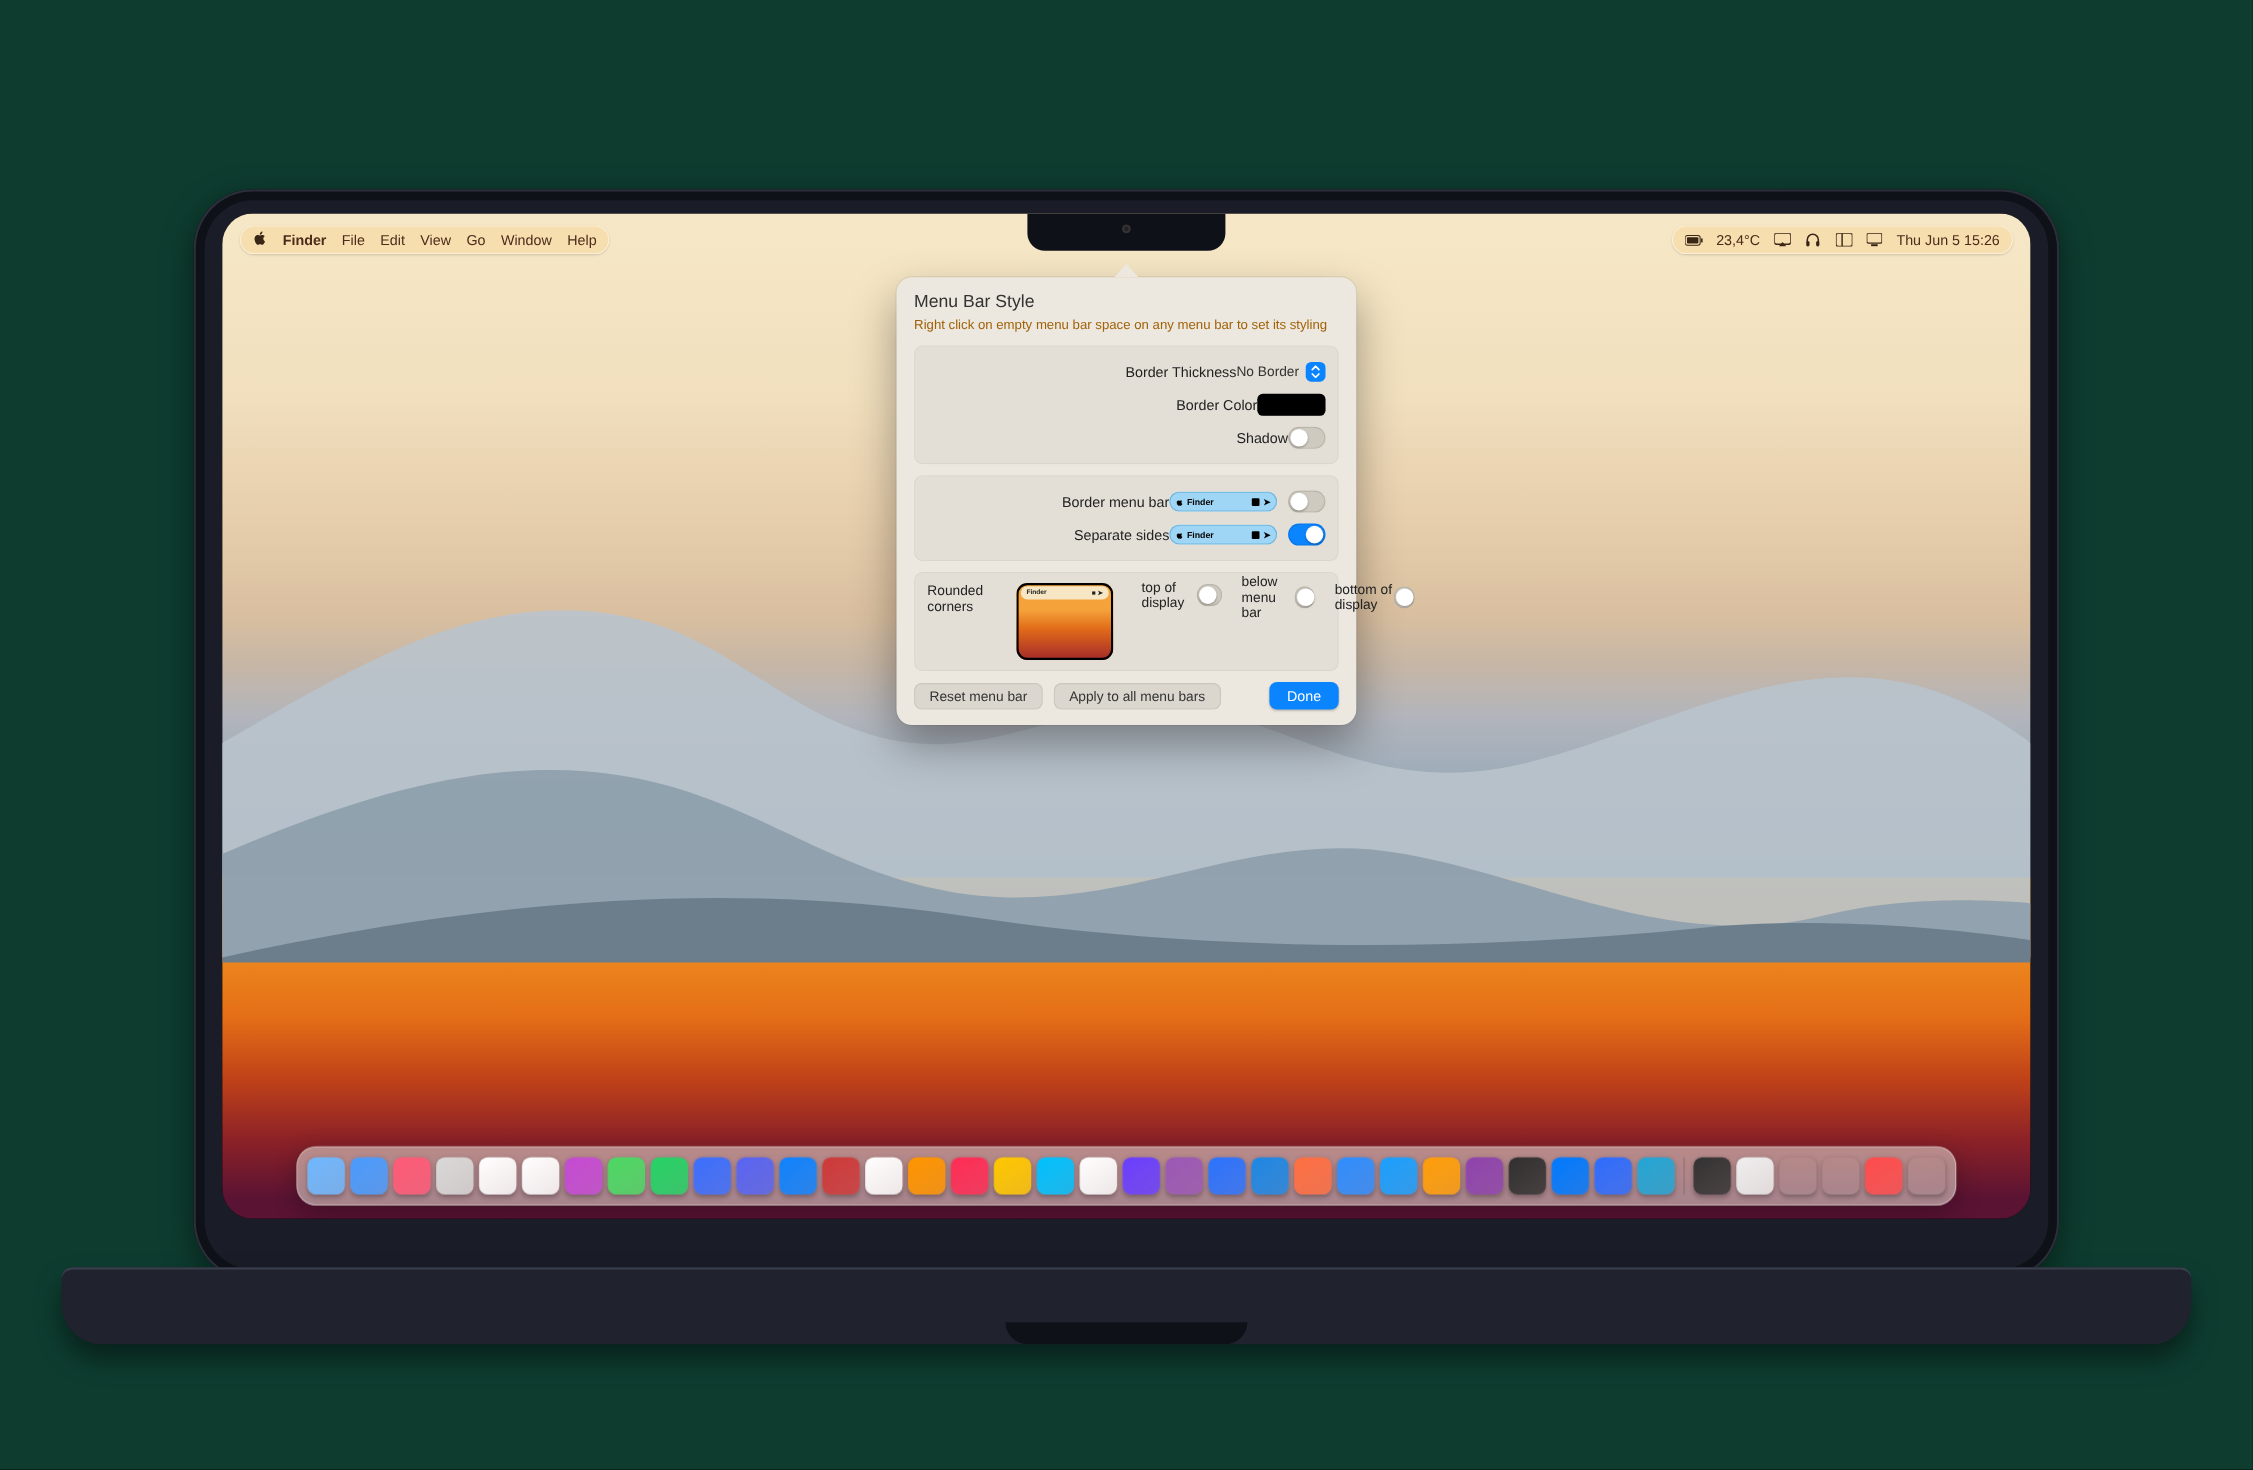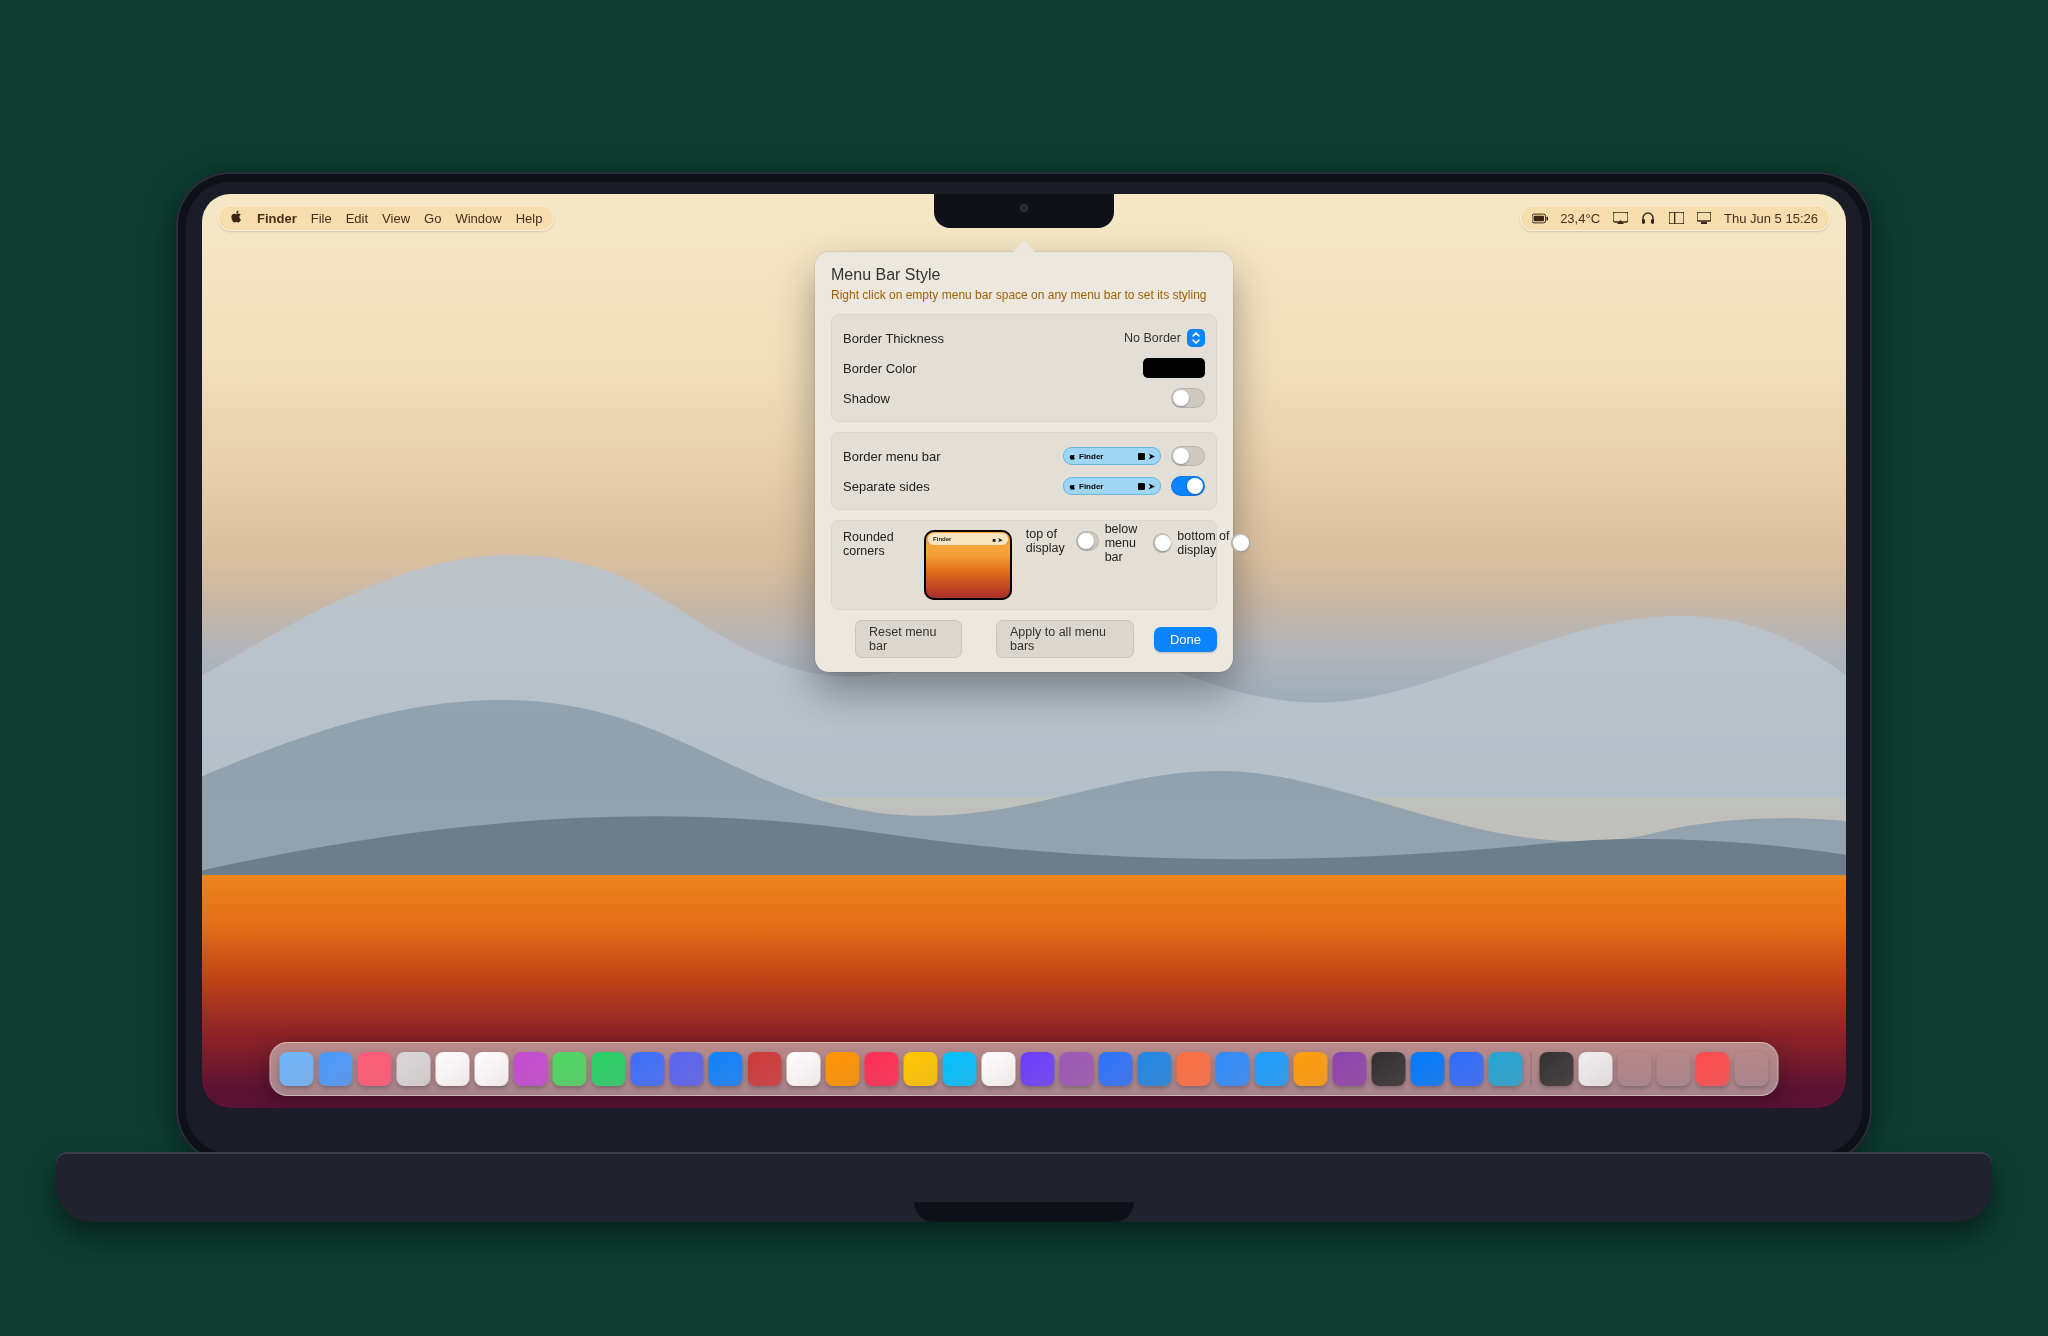--- a/index.html
+++ b/index.html
@@ -118,21 +118,21 @@
     margin-bottom: 8px;
   }
   .btn-row { display:flex; gap:10px; }
   .mac-btn {
     flex:1; text-align:center;
     background:#d9d4cb; border-radius:6px; padding:4px 8px;
     font-size:11.5px; color:#333;
     box-shadow: inset 0 0 0 1px rgba(0,0,0,.08), 0 1px 0 rgba(255,255,255,.5);
     cursor:default;
   }
-  .row { display:flex; align-items:center; justify-content:space-between; height:28px; }
+  .row { display:flex; align-items:center; justify-content:flex-end; height:28px;margin-left:12px; }
   .row + .row { margin-top:2px; }
   .select {
     display:flex; align-items:center; gap:6px;
     background:#fff0; font-size:12.5px; color:#333;
   }
   .select .chev {
     width:18px; height:18px; border-radius:5px; background:#0a84ff;
     display:flex; align-items:center; justify-content:center;
   }
   .swatch { width:62px; height:20px; border-radius:5px; background:#000; box-shadow: inset 0 0 0 1px rgba(0,0,0,.2); }
@@ -174,21 +174,20 @@
   .footer { display:flex; align-items:center; gap:10px; margin-top:4px; }
   .footer .spacer { flex:1; }
   .done-btn {
     background:#0a84ff; color:#fff; font-weight:500;
     border-radius:7px; padding:5px 16px; font-size:13px;
     box-shadow: 0 1px 2px rgba(0,0,0,.2);
   }
   .ft-btn {
     background:#dcd7ce; border-radius:7px; padding:5px 14px; font-size:12.5px; color:#333;
     box-shadow: inset 0 0 0 1px rgba(0,0,0,.08);
-    margin-left: 24px;
   }
 
   
   .dock {
     position:absolute; bottom:12px; left:50%; transform:translateX(-50%);
     height:54px; padding:6px 10px;
     background: rgba(230,225,215,.55);
     backdrop-filter: blur(10px);
     border-radius:18px;
     display:flex; align-items:center; gap:5px;

